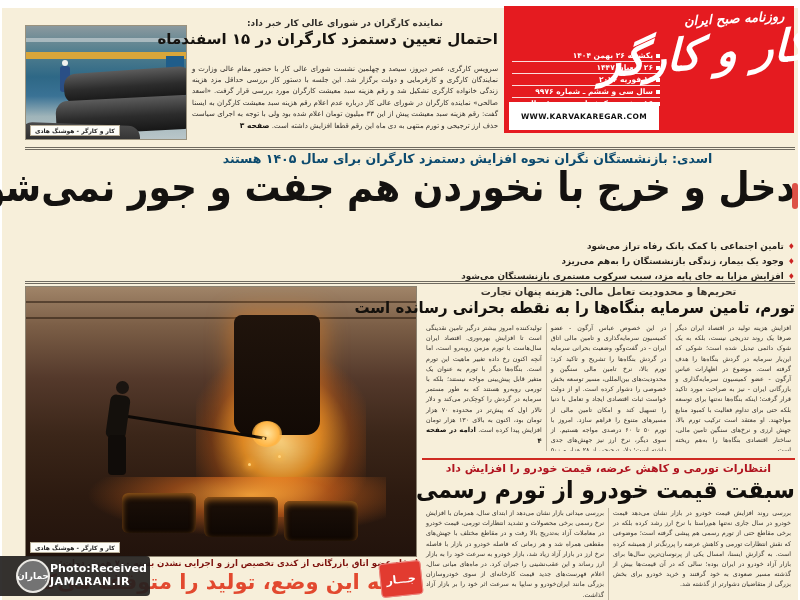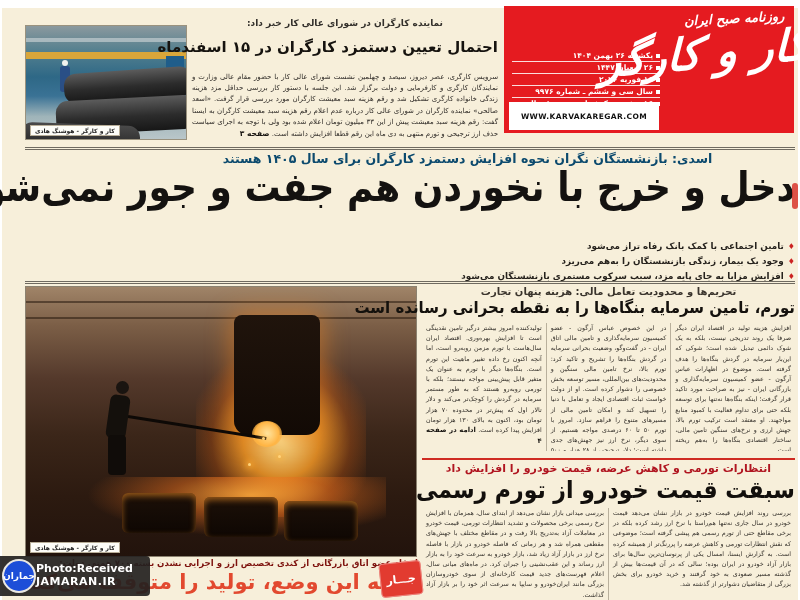--- a/index.html
+++ b/index.html
@@ -36,21 +36,21 @@
   .cyl1 { left:38px; top:44px; width:128px; height:30px; transform:rotate(-4deg); }
   .cyl2 { left:30px; top:72px; width:140px; height:34px; transform:rotate(-3deg); }
   .cyl3 { left:-6px; top:98px; width:120px; height:26px; transform:rotate(2deg); background:linear-gradient(180deg,#4a4a4a,#222); }
   .cabinet { position:absolute; right:2px; top:30px; width:18px; height:52px; background:#1f5d8a; }
   .worker-tl { position:absolute; left:34px; top:40px; width:10px; height:26px; background:#2a4f86; border-radius:3px; }
   .worker-tl::before { content:""; position:absolute; top:-6px; left:2px; width:6px; height:6px; border-radius:50%; background:#f2f2ee; }
   .photo-credit { position:absolute; left:4px; bottom:3px; background:#fdfdf8; border:1px solid #b8ae98; padding:1px 4px; font-size:6px; font-weight:bold; color:#222; direction:rtl; white-space:nowrap; }
 
   #tl-text { left:192px; top:18px; width:306px; height:128px; direction:rtl; }
   #tl-kicker { text-align:center; font-size:9px; font-weight:bold; color:#33302b; }
-  #tl-headline { text-align:right; font-size:15px; font-weight:bold; color:#16130f; margin-top:10px; white-space:nowrap; }
+  #tl-headline { text-align:right; font-size:15px; font-weight:bold; color:#16130f; margin-top:2px; white-space:nowrap; }
   .tl-body { font-size:7px; line-height:1.6; color:#2e2a26; text-align:justify; margin-top:16px; }
   .pg-ref { font-weight:bold; font-size:7.5px; color:#16130f; }
 
   .hrule { height:3px; border-top:1px solid #6f6a60; border-bottom:1px solid #6f6a60; }
   #rule1 { left:25px; top:147px; width:770px; }
   #rule2 { left:25px; top:281px; width:770px; }
 
   
   #lead-kicker { left:140px; top:151px; width:655px; text-align:center; font-size:12.5px; font-weight:bold; color:#0c4a6e; direction:rtl; white-space:nowrap; }
   #lead-headline { left:5px; top:164px; width:790px; text-align:center; font-size:36px; font-weight:bold; color:#141210; direction:rtl; white-space:nowrap; letter-spacing:-1px; transform:scaleY(1.12); transform-origin:top; }
@@ -98,21 +98,21 @@
 
   
   #bottom-art { left:150px; top:558px; width:268px; height:42px; direction:rtl; overflow:visible; }
   #bottom-kicker { font-size:8.6px; font-weight:bold; color:#7e130f; white-space:nowrap; text-align:center; }
   #bottom-headline { font-size:21px; font-weight:bold; color:#e2492f; white-space:nowrap; text-align:center; margin-top:2px; }
   #red-ribbon { left:380px; top:562px; width:42px; height:34px; background:#e23b30; border-radius:4px; transform:rotate(-6deg); display:flex; align-items:center; justify-content:center; box-shadow:0 0 0 1px rgba(255,255,255,.4) inset; }
   #red-ribbon span { color:#fff; font-size:11px; font-weight:bold; }
 
   
   #watermark { left:0; top:556px; width:150px; height:40px; background:rgba(35,33,32,.92); display:flex; align-items:center; z-index:20; border-radius:0 4px 4px 0; }
-  #wm-logo { width:34px; height:34px; margin-left:2px; border:2px solid #e9e7e2; border-radius:50%; background:#1d4ed8; color:#fff; display:flex; align-items:center; justify-content:center; font-size:9px; font-weight:bold; flex:0 0 auto; direction:rtl; }
+  #wm-logo { width:34px; height:34px; margin-left:16px; border:2px solid #e9e7e2; border-radius:50%; background:#737373; color:#fff; display:flex; align-items:center; justify-content:center; font-size:9px; font-weight:bold; flex:0 0 auto; direction:rtl; }
   #wm-text { color:#fff; line-height:1.15; }
   #wm-text .l1 { font-size:11px; font-weight:bold; }
   #wm-text .l2 { font-size:11px; font-weight:bold; letter-spacing:.5px; }
 </style>
 </head>
 <body>
 
 <div id="page">
   <div id="paper"></div>
 

